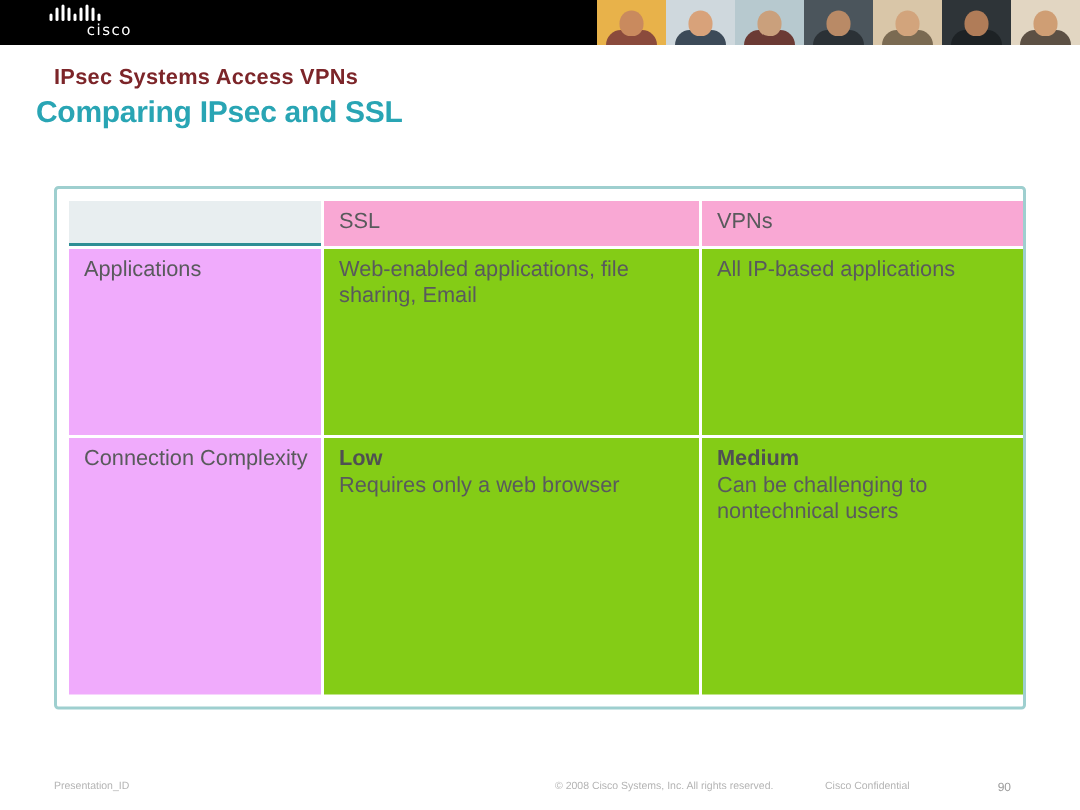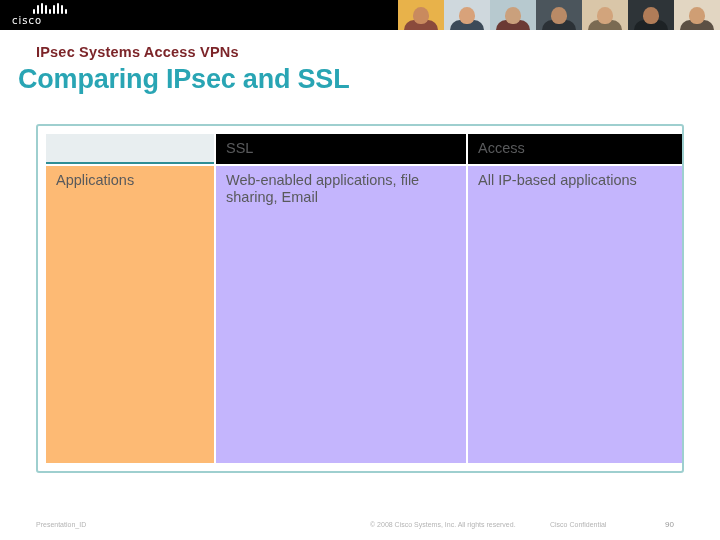--- a/index.html
+++ b/index.html
@@ -73,41 +73,41 @@
   .cisco-bars i {
     display: block;
     width: 2px;
     background: #ffffff;
     border-radius: 1px;
   }
   .cisco-word {
     font-family: "DejaVu Sans", sans-serif;
     font-size: 10px;
     letter-spacing: 1px;
-    text-align: left;
+    text-align: right;
     color: #ffffff;
     margin-top: 1px;
     font-weight: 400;
   }
 
   
   .eyebrow {
     position: absolute;
     left: 36px;
     top: 44px;
     font-size: 14.5px;
     font-weight: bold;
     color: #7c2529;
     letter-spacing: 0.2px;
   }
   .title {
     position: absolute;
-    left: 18px;
+    left: 24px;
     top: 64px;
-    font-size: 27px;
+    font-size: 20px;
     font-weight: bold;
     color: #29a5b4;
     letter-spacing: -0.2px;
   }
 
   
   .card {
     position: absolute;
     left: 36px;
     top: 124px;
@@ -138,30 +138,30 @@
   }
   .col-a { width: 168px; }
   .col-b { width: 250px; }
   .col-c { width: 214px; }
 
   .hdr-blank {
     background: #e8eef0;
     border-bottom: 2px solid #2f8e95;
   }
   .hdr {
-    background: #000000;
+    background: #f9a8d4;
     color: #ffffff;
     font-size: 15px;
     font-weight: bold;
     padding-top: 4px;
     padding-bottom: 4px;
     height: 24px;
   }
-  .cell-label { background: #fdba74; }
-  .cell-val   { background: #c4b5fd; }
+  .cell-label { background: #f0abfc; }
+  .cell-val   { background: #84cc16; }
   .strongline { font-weight: bold; color: #4f5052; display: block; }
   tr.row td { height: auto; }
 
   
   .footer-line {
     position: absolute;
     left: 0;
     bottom: 0;
     width: 688px;
     height: 40px;
@@ -260,37 +260,48 @@
   <table class="cmp">
     <colgroup>
       <col class="col-a">
         <col class="col-b">
         <col class="col-c">
     </colgroup>
     <tbody>
       <tr>
         <th class="hdr-blank"></th>
         <th class="hdr">SSL</th>
-        <th class="hdr">Access</th>
+        <th class="hdr">VPNs</th>
       </tr>
 
       <tr class="row">
         <td class="cell-label">Applications</td>
         <td class="cell-val">
           
           <span>Web-enabled applications, file sharing, Email</span>
         </td>
         <td class="cell-val">
           
           <span>All IP-based applications</span>
         </td>
       </tr>
 
 
 
+      <tr class="row">
+        <td class="cell-label">Connection Complexity</td>
+        <td class="cell-val">
+          <span class="strongline" style="display: block;">Low</span>
+          <span>Requires only a web browser</span>
+        </td>
+        <td class="cell-val">
+          <span class="strongline" style="display: block;">Medium</span>
+          <span>Can be challenging to nontechnical users</span>
+        </td>
+      </tr>
 
     </tbody>
   </table>
 </div>
 
 <div class="footer-line">
   <div class="f-left">Presentation_ID</div>
   <div class="f-center">© 2008 Cisco Systems, Inc. All rights reserved.</div>
   <div class="f-right">Cisco Confidential</div>
   <div class="f-page">90</div>

